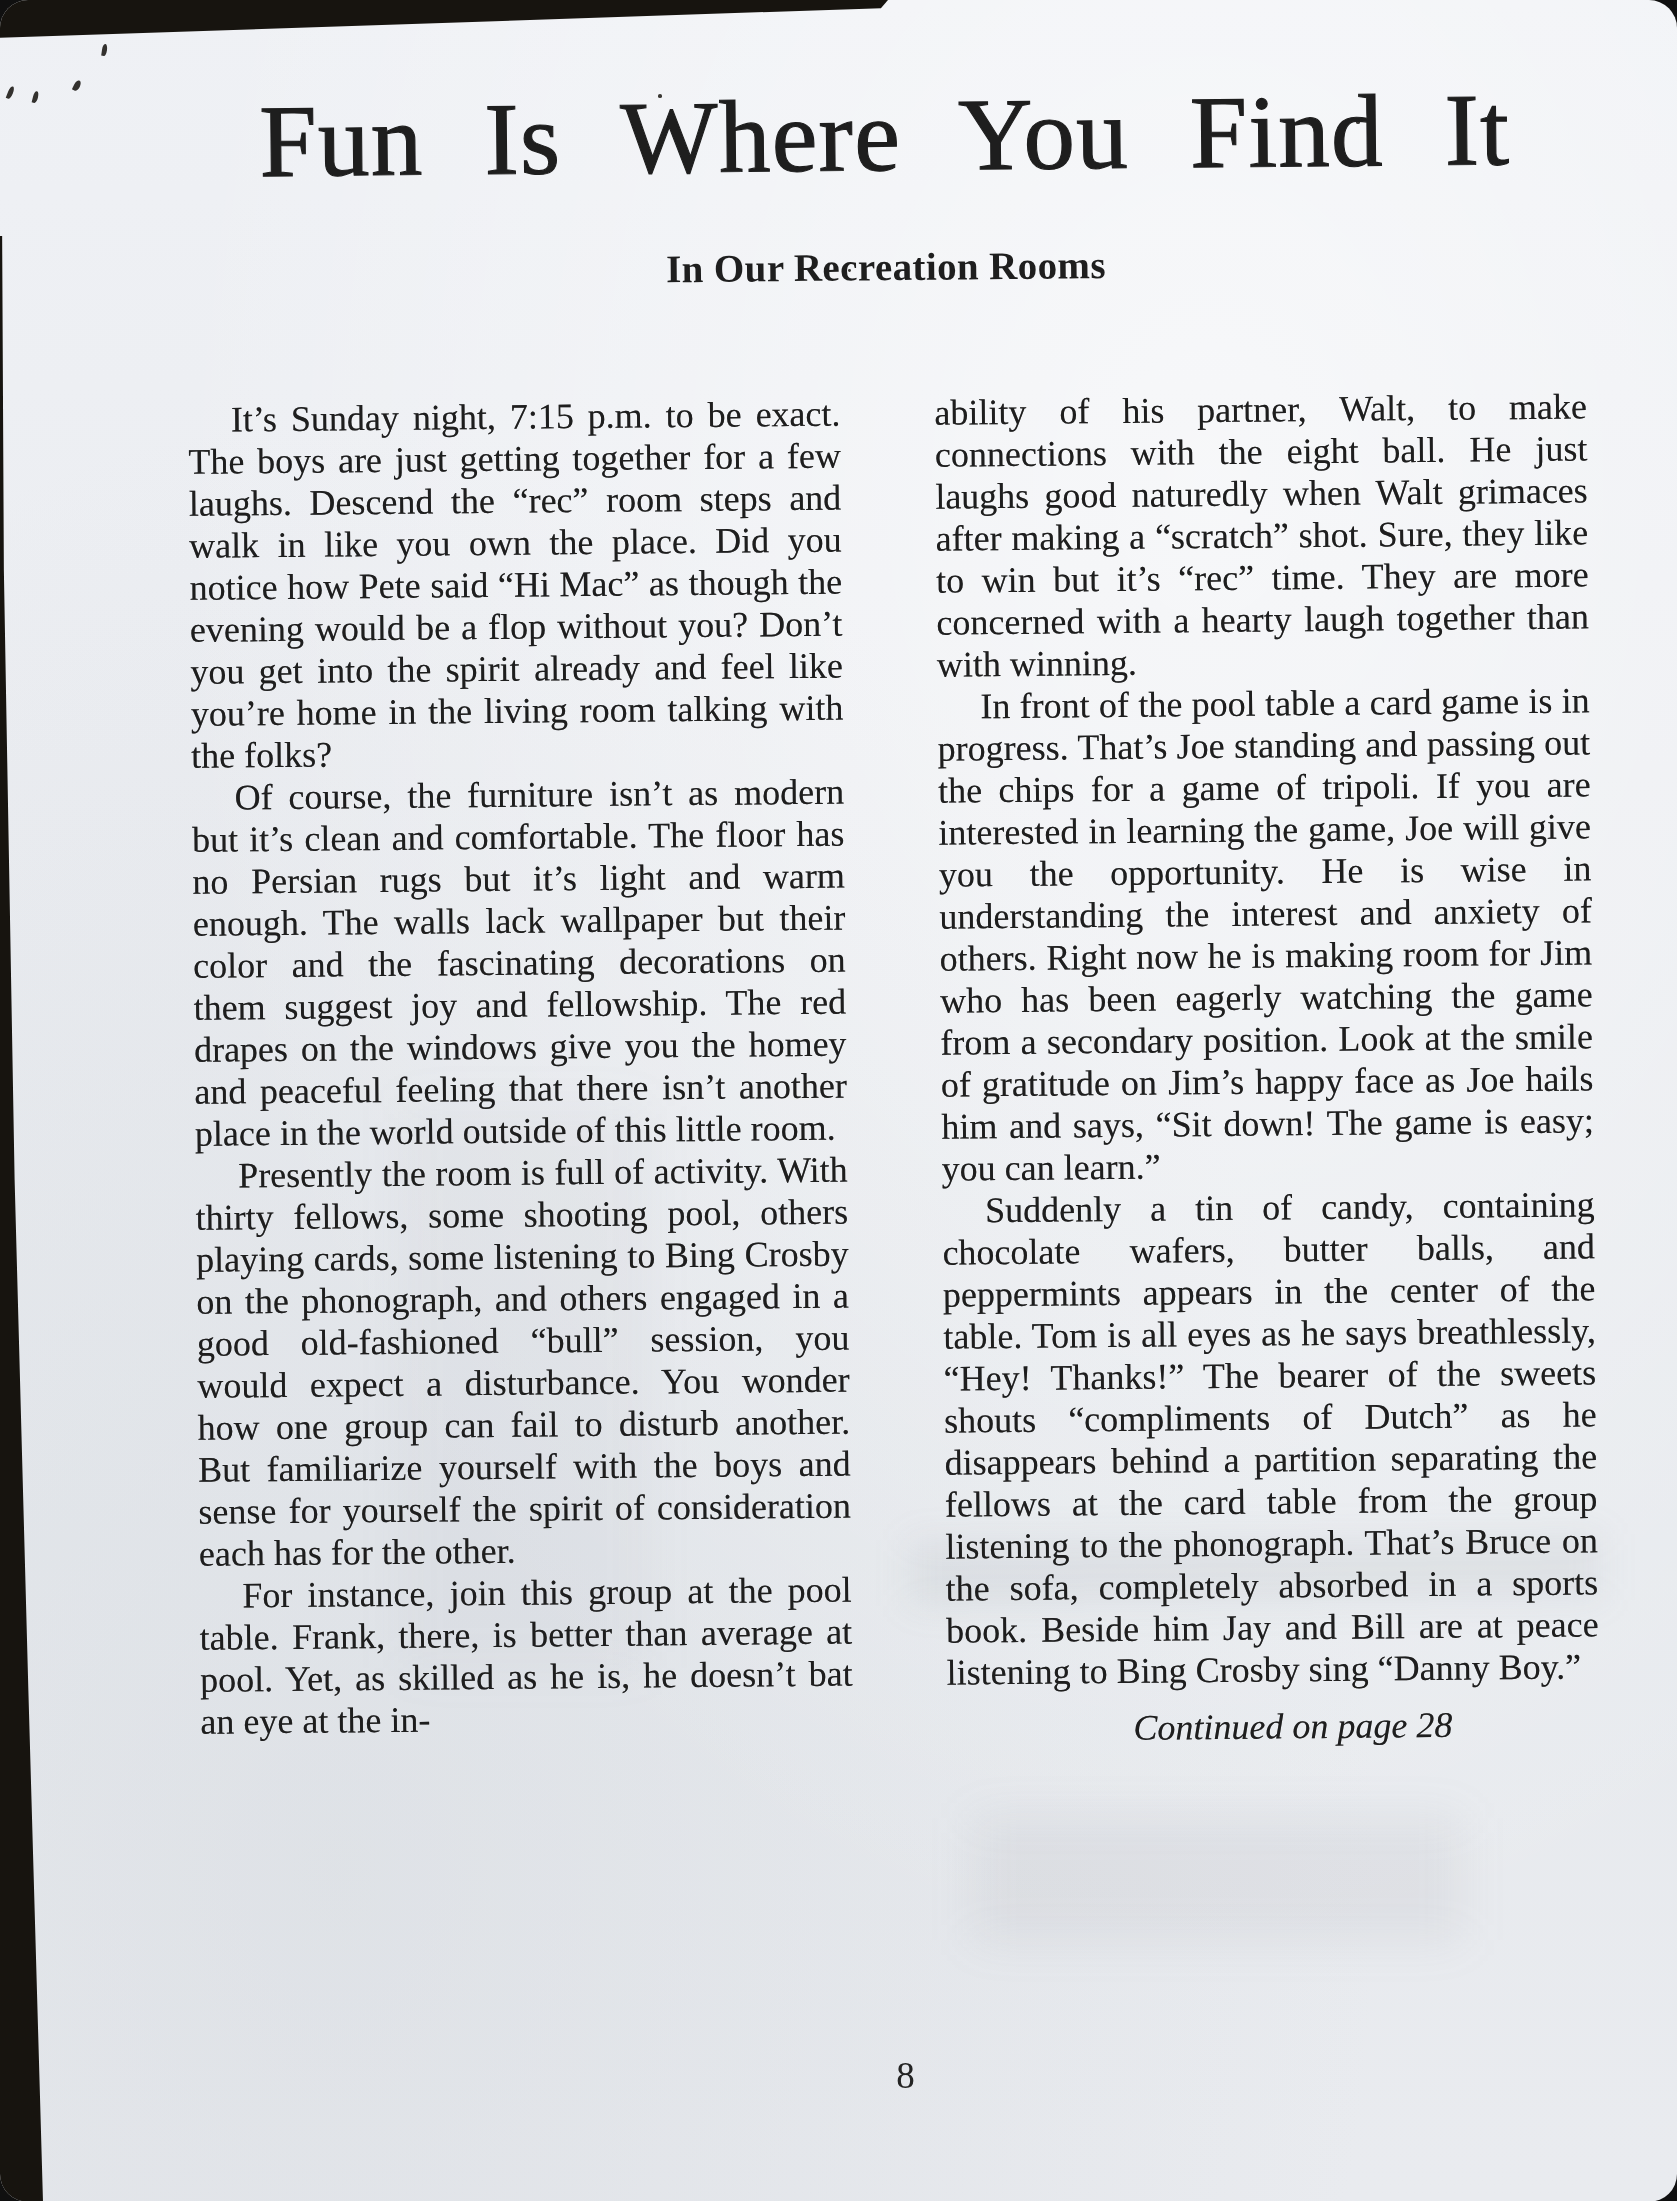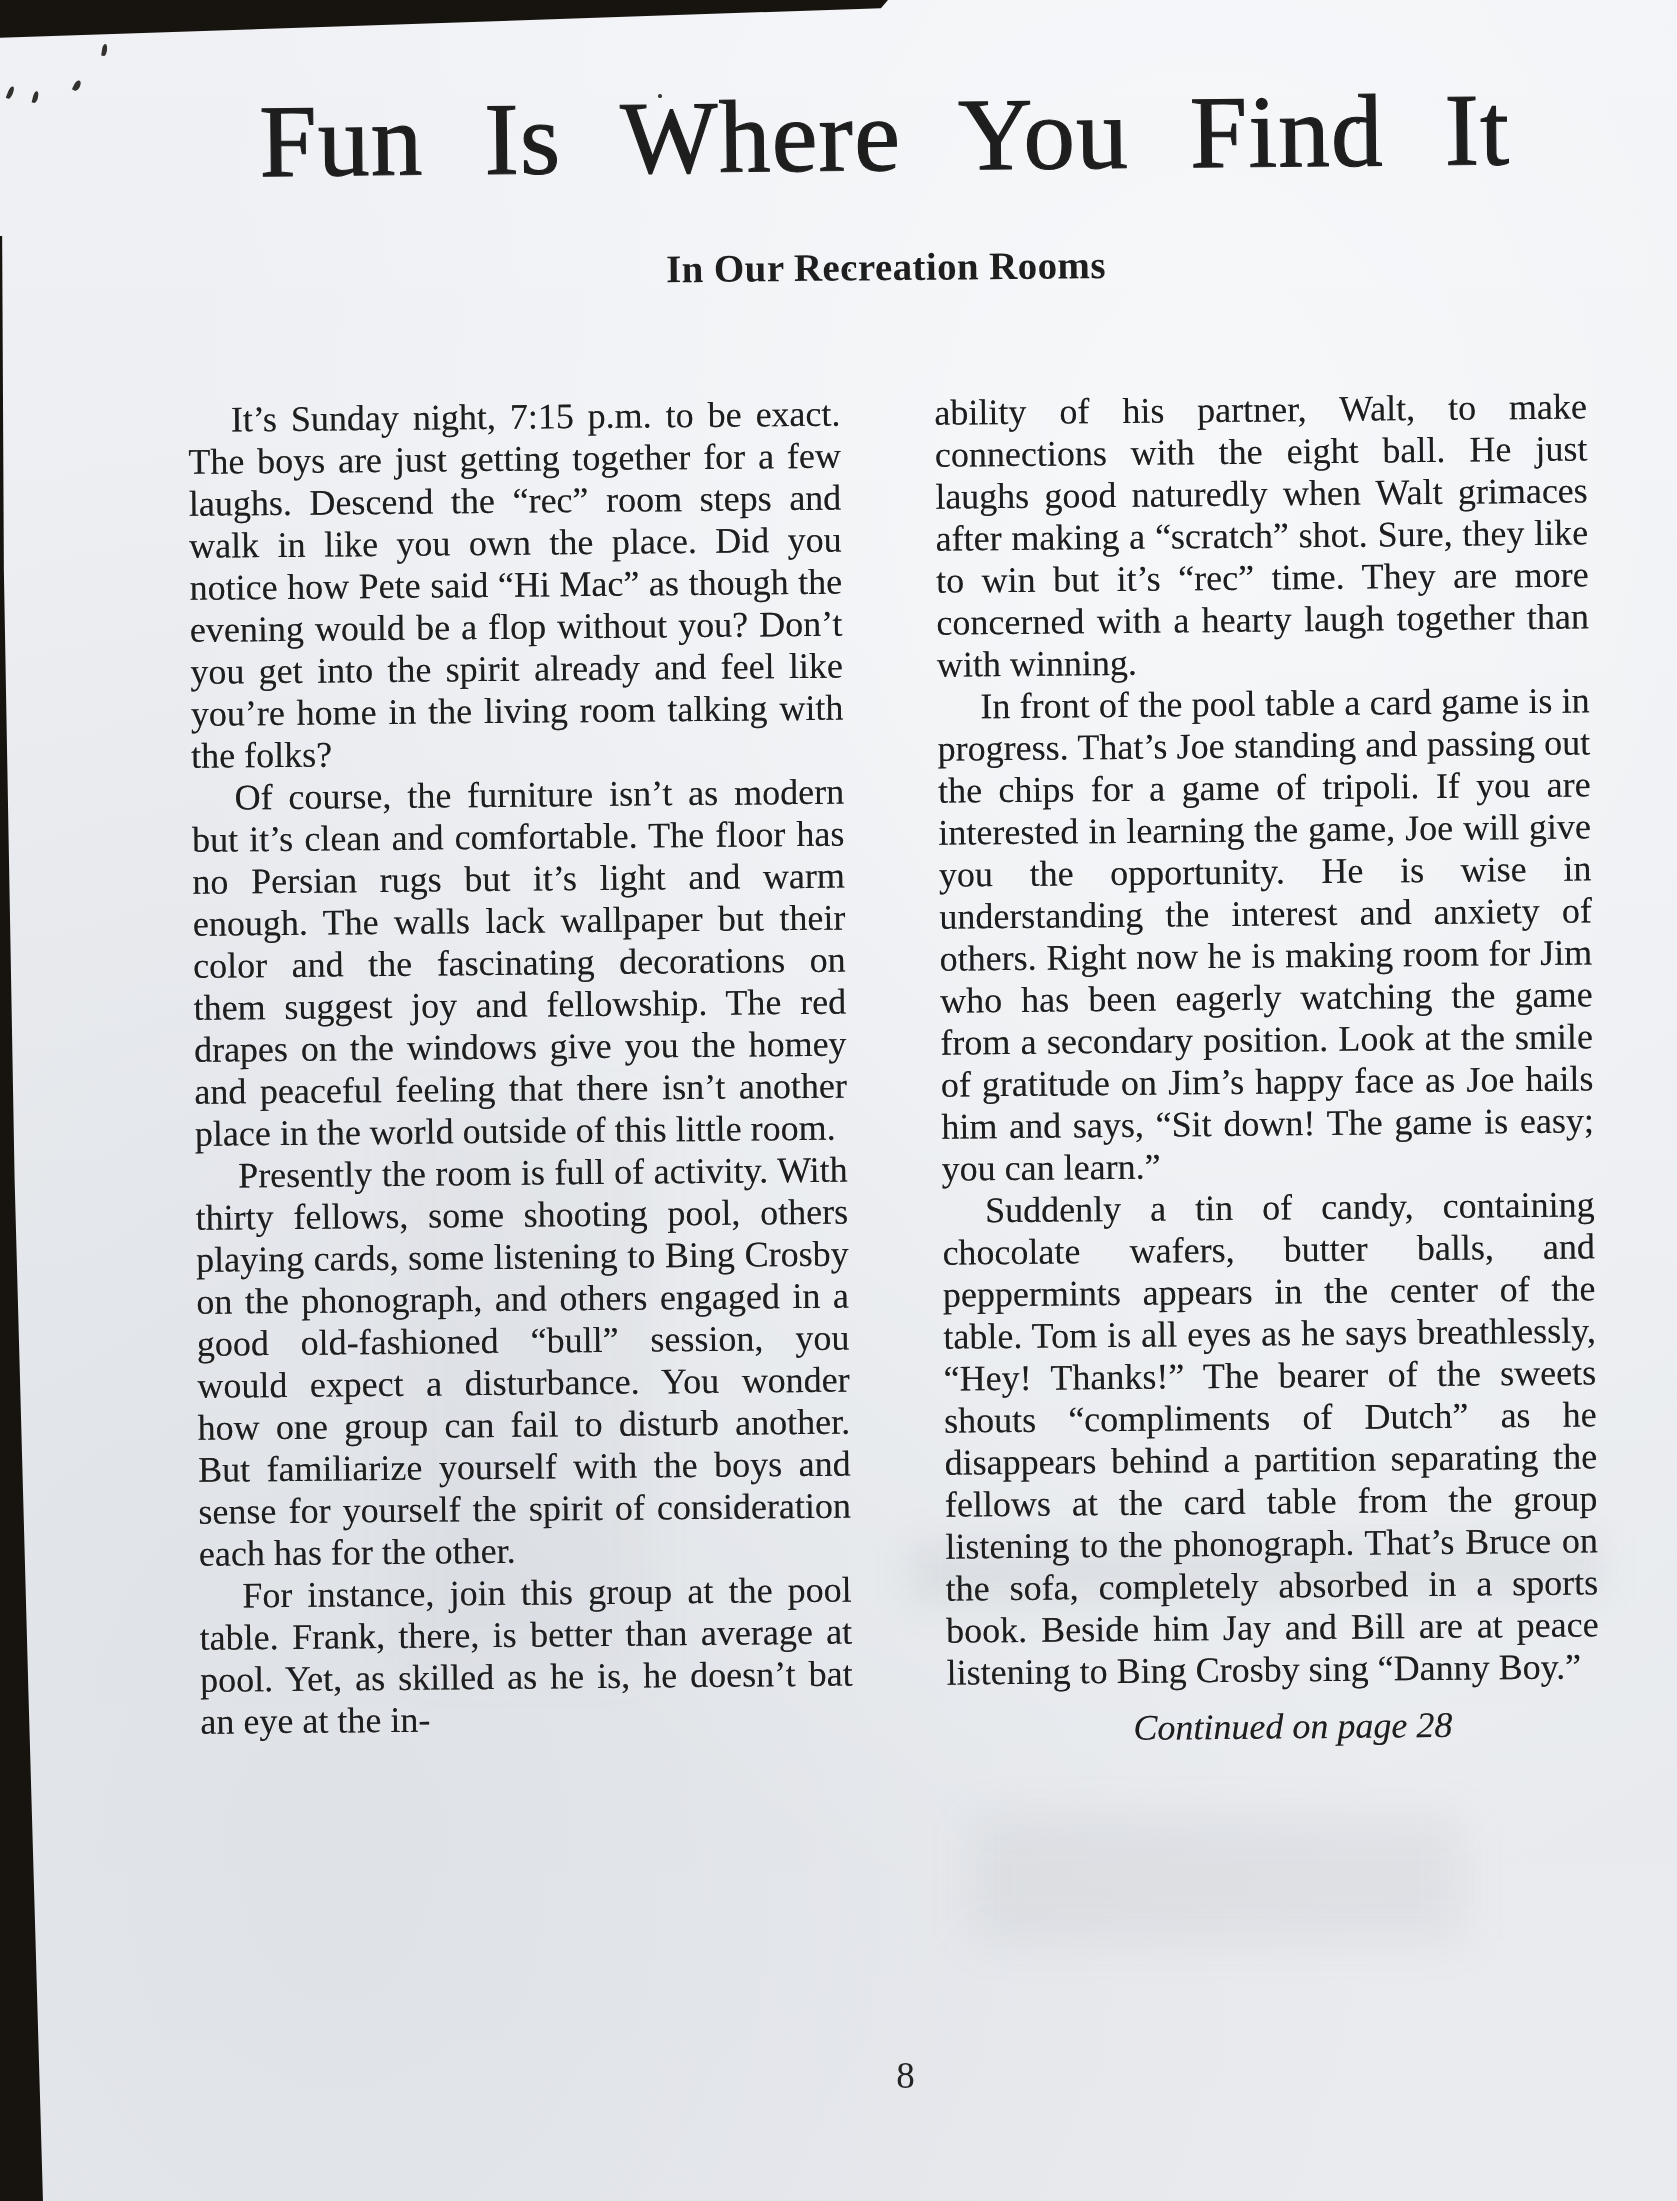--- a/index.html
+++ b/index.html
@@ -14,20 +14,21 @@
     position: relative;
     width: 1677px;
     height: 2202px;
     overflow: hidden;
     color: #1e1e1e;
     font-family: "Liberation Serif", "DejaVu Serif", serif;
     background:
       radial-gradient(ellipse at 72% 22%, rgba(255,255,255,0.55), rgba(255,255,255,0) 62%),
       radial-gradient(ellipse at 20% 85%, rgba(205,210,216,0.35), rgba(205,210,216,0) 55%),
       linear-gradient(180deg, #eff1f5 0%, #ebedf1 35%, #e7eaee 70%, #e9ebef 100%);
+    border-radius: 28px;
   }
 
   
   .edge-top {
     position: absolute; left: 0; top: 0;
     width: 888px; height: 41px;
     background: #17140f;
     clip-path: polygon(0 0, 100% 0, 99.2% 20%, 0 92%);
   }
   .edge-left {

